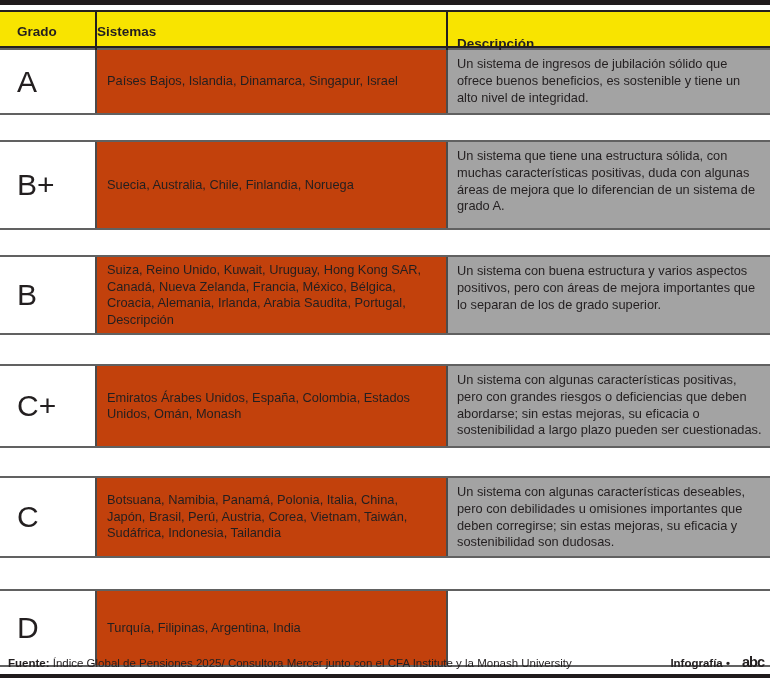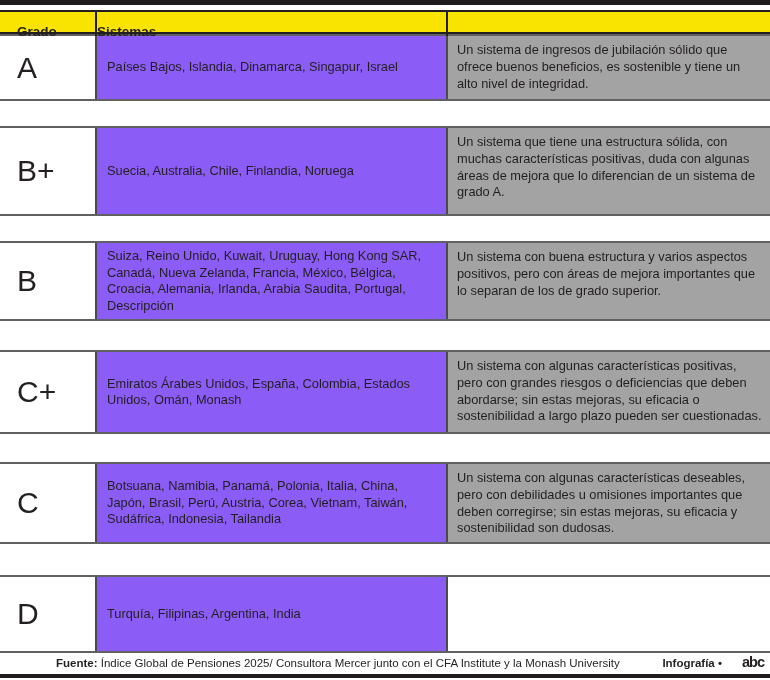--- a/index.html
+++ b/index.html
@@ -13,21 +13,21 @@
   .page{width:770px;height:680px;position:relative;}
 
   .top-bar{height:5px;background:#201b1c;margin-bottom:5px;}
   .bottom-bar{position:absolute;left:0;right:0;bottom:2px;height:4px;background:#201b1c;}
 
   
   .hdr{
     display:grid;grid-template-columns:97px 351px 322px;
     background:#f8e400;
     border-top:2px solid #231f20;border-bottom:2px solid #231f20;
-    height:24px;box-sizing:border-box;
+    height:38px;box-sizing:border-box;
   }
   .hdr-cell{
     display:flex;align-items:center;
     font-weight:bold;font-size:13.5px;
     box-sizing:border-box;
   }
   .hdr-cell.c1{padding-left:17px;border-right:2px solid #231f20;}
   .hdr-cell.c2{padding-left:0;border-right:2px solid #231f20;}
   .hdr-cell.c3{padding-left:9px;margin-top:24px;}
 
@@ -47,41 +47,41 @@
   .grade-cell{
     display:flex;align-items:center;
     padding-left:17px;
     font-size:30px;font-weight:400;letter-spacing:0px;
     border-right:2px solid #4b4b4b;
     box-sizing:border-box;background:#ffffff;
   }
   .systems-cell{
     display:flex;align-items:center;
     padding:5px 14px 5px 10px;
-    background:#8b5cf6;
+    background:#c2410c;
     border-right:2px solid #4b4b4b;
     box-sizing:border-box;
     font-size:12.8px;line-height:16.5px;
   }
   .desc-cell{
     padding:6px 6px 5px 9px;
     box-sizing:border-box;
     font-size:12.8px;line-height:16.8px;
     background:#a3a3a3;
   }
 
   
   .footer{
     position:absolute;left:8px;right:6px;bottom:11px;
     display:flex;justify-content:space-between;align-items:baseline;
     font-size:11.5px;
   }
-  .source{white-space:nowrap;margin-left:48px;}
+  .source{white-space:nowrap;}
   .source .lbl{font-weight:bold;}
-  .credit{display:flex;align-items:baseline;gap:20px;font-weight:bold;font-size:11.5px;}
+  .credit{display:flex;align-items:baseline;gap:12px;font-weight:bold;font-size:11.5px;}
   .abc-logo{font-weight:bold;font-size:14.5px;letter-spacing:-1px;line-height:1;text-align:center;}
 </style>
 </head>
 <body>
 
 <div class="page">
 
   <div class="top-bar"></div>
 
   <div class="hdr">

